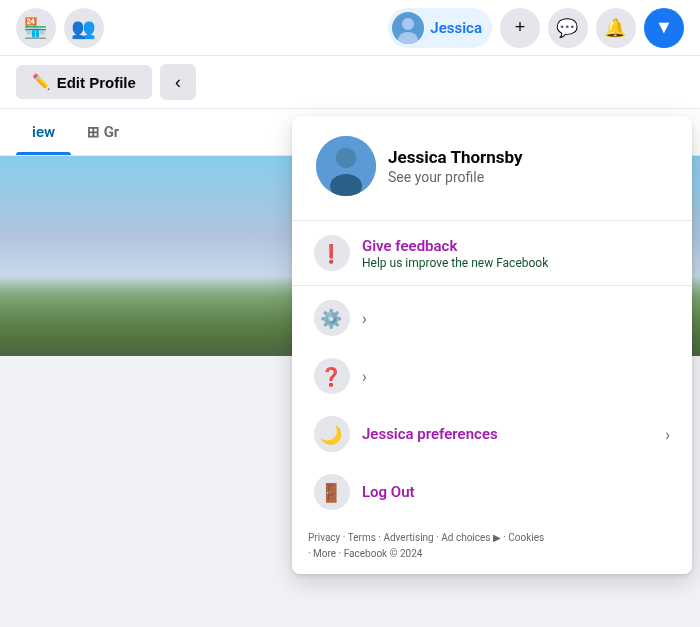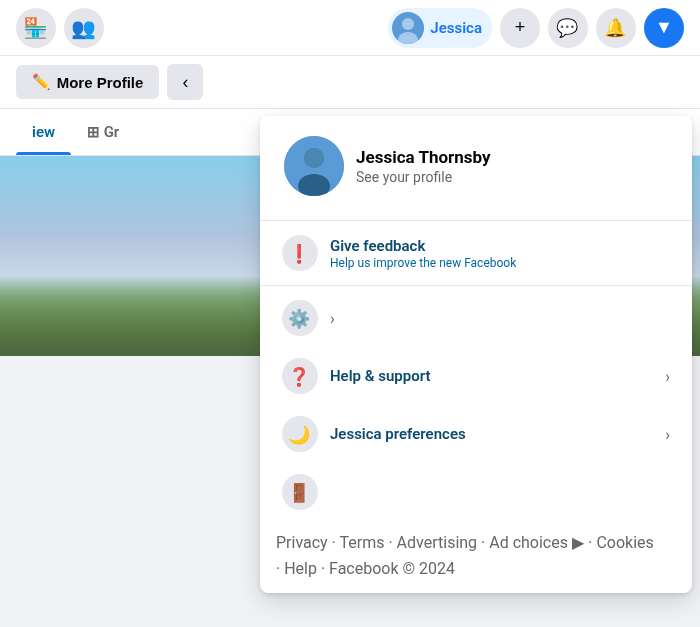--- a/index.html
+++ b/index.html
@@ -172,21 +172,21 @@
       top: 0;
       left: 0;
       right: 0;
       bottom: 0;
       z-index: 100;
     }
     .dropdown-menu {
       position: absolute;
       top: 60px;
       right: 8px;
-      width: 432px;
+      width: 400px;
       background: white;
       border-radius: 8px;
       box-shadow: 0 2px 4px rgba(0,0,0,.1), 0 8px 24px rgba(0,0,0,.15);
       overflow: hidden;
       z-index: 200;
     }
 
     
     .dropdown-profile {
       display: flex;
@@ -245,38 +245,38 @@
       font-size: 18px;
       flex-shrink: 0;
       color: #050505;
     }
     .menu-item-text {
       flex: 1;
     }
     .menu-item-label {
       font-size: 15px;
       font-weight: 600;
-      color: #0c4a6e;
+      color: #a21caf;
     }
     .menu-item-sub {
       font-size: 12px;
-      color: #0369a1;
+      color: #14532d;
       margin-top: 1px;
     }
     .menu-chevron {
       color: #65676b;
       font-size: 16px;
     }
 
     
     .dropdown-footer {
       padding: 8px 16px 12px;
     }
     .footer-links {
-      font-size: 16px;
+      font-size: 10px;
       color: #65676b;
       line-height: 1.6;
     }
     .footer-links span {
       cursor: pointer;
     }
   </style>
 </head>
 <body>
 
@@ -316,21 +316,21 @@
       <span>▼</span>
     </button>
   </div>
 </div>
 
 <div class="page-content">
 
   <div class="profile-toolbar">
     <button class="edit-profile-btn">
       <span>✏️</span>
-      <span>More Profile</span>
+      <span>Edit Profile</span>
     </button>
     <button class="circle-btn" style="background:#e4e6eb; border-radius:6px; width:36px; height:36px;">
       <span>‹</span>
     </button>
   </div>
 
   <div class="tabs-bar">
     <div class="tab-item active">
       <span>iew</span>
     </div>
@@ -383,49 +383,49 @@
         <div class="menu-icon-circle">
           <span>⚙️</span>
         </div>
         <span class="menu-chevron">›</span>
       </div>
 
       <div class="menu-item">
         <div class="menu-icon-circle">
           <span>❓</span>
         </div>
-        <div class="menu-item-text">
-          <div class="menu-item-label">Help &amp; support</div>
-        </div>
         <span class="menu-chevron">›</span>
       </div>
 
       <div class="menu-item">
         <div class="menu-icon-circle">
           <span>🌙</span>
         </div>
         <div class="menu-item-text">
           <div class="menu-item-label">Jessica preferences</div>
         </div>
         <span class="menu-chevron">›</span>
       </div>
 
       <div class="menu-item">
         <div class="menu-icon-circle">
           <span>🚪</span>
+        </div>
+        <div class="menu-item-text">
+          <div class="menu-item-label">Log Out</div>
         </div>
       </div>
 
       <div class="dropdown-footer">
         <div class="footer-links">
           <span>Privacy</span> ·
           <span>Terms</span> ·
           <span>Advertising</span> ·
           <span>Ad choices ▶</span> ·
           <span>Cookies</span><br>
-          · <span>Help</span> ·
+          · <span>More</span> ·
           <span>Facebook © 2024</span>
         </div>
       </div>
 
     </div>
   </div>
 </div>
 
 </body></html>

